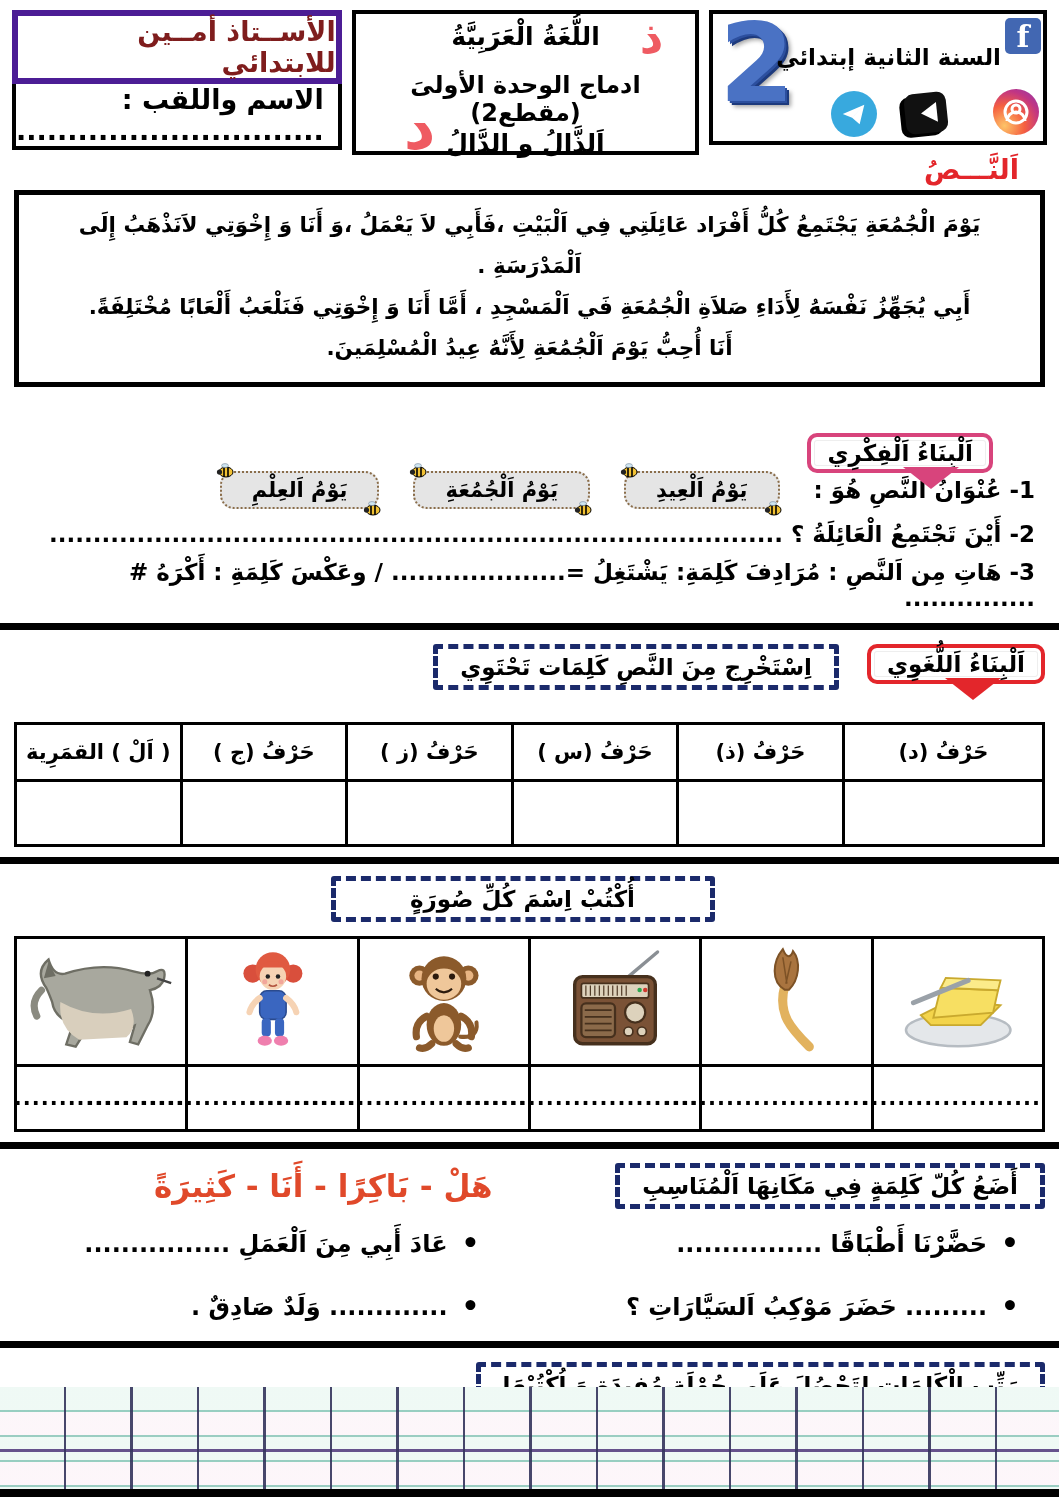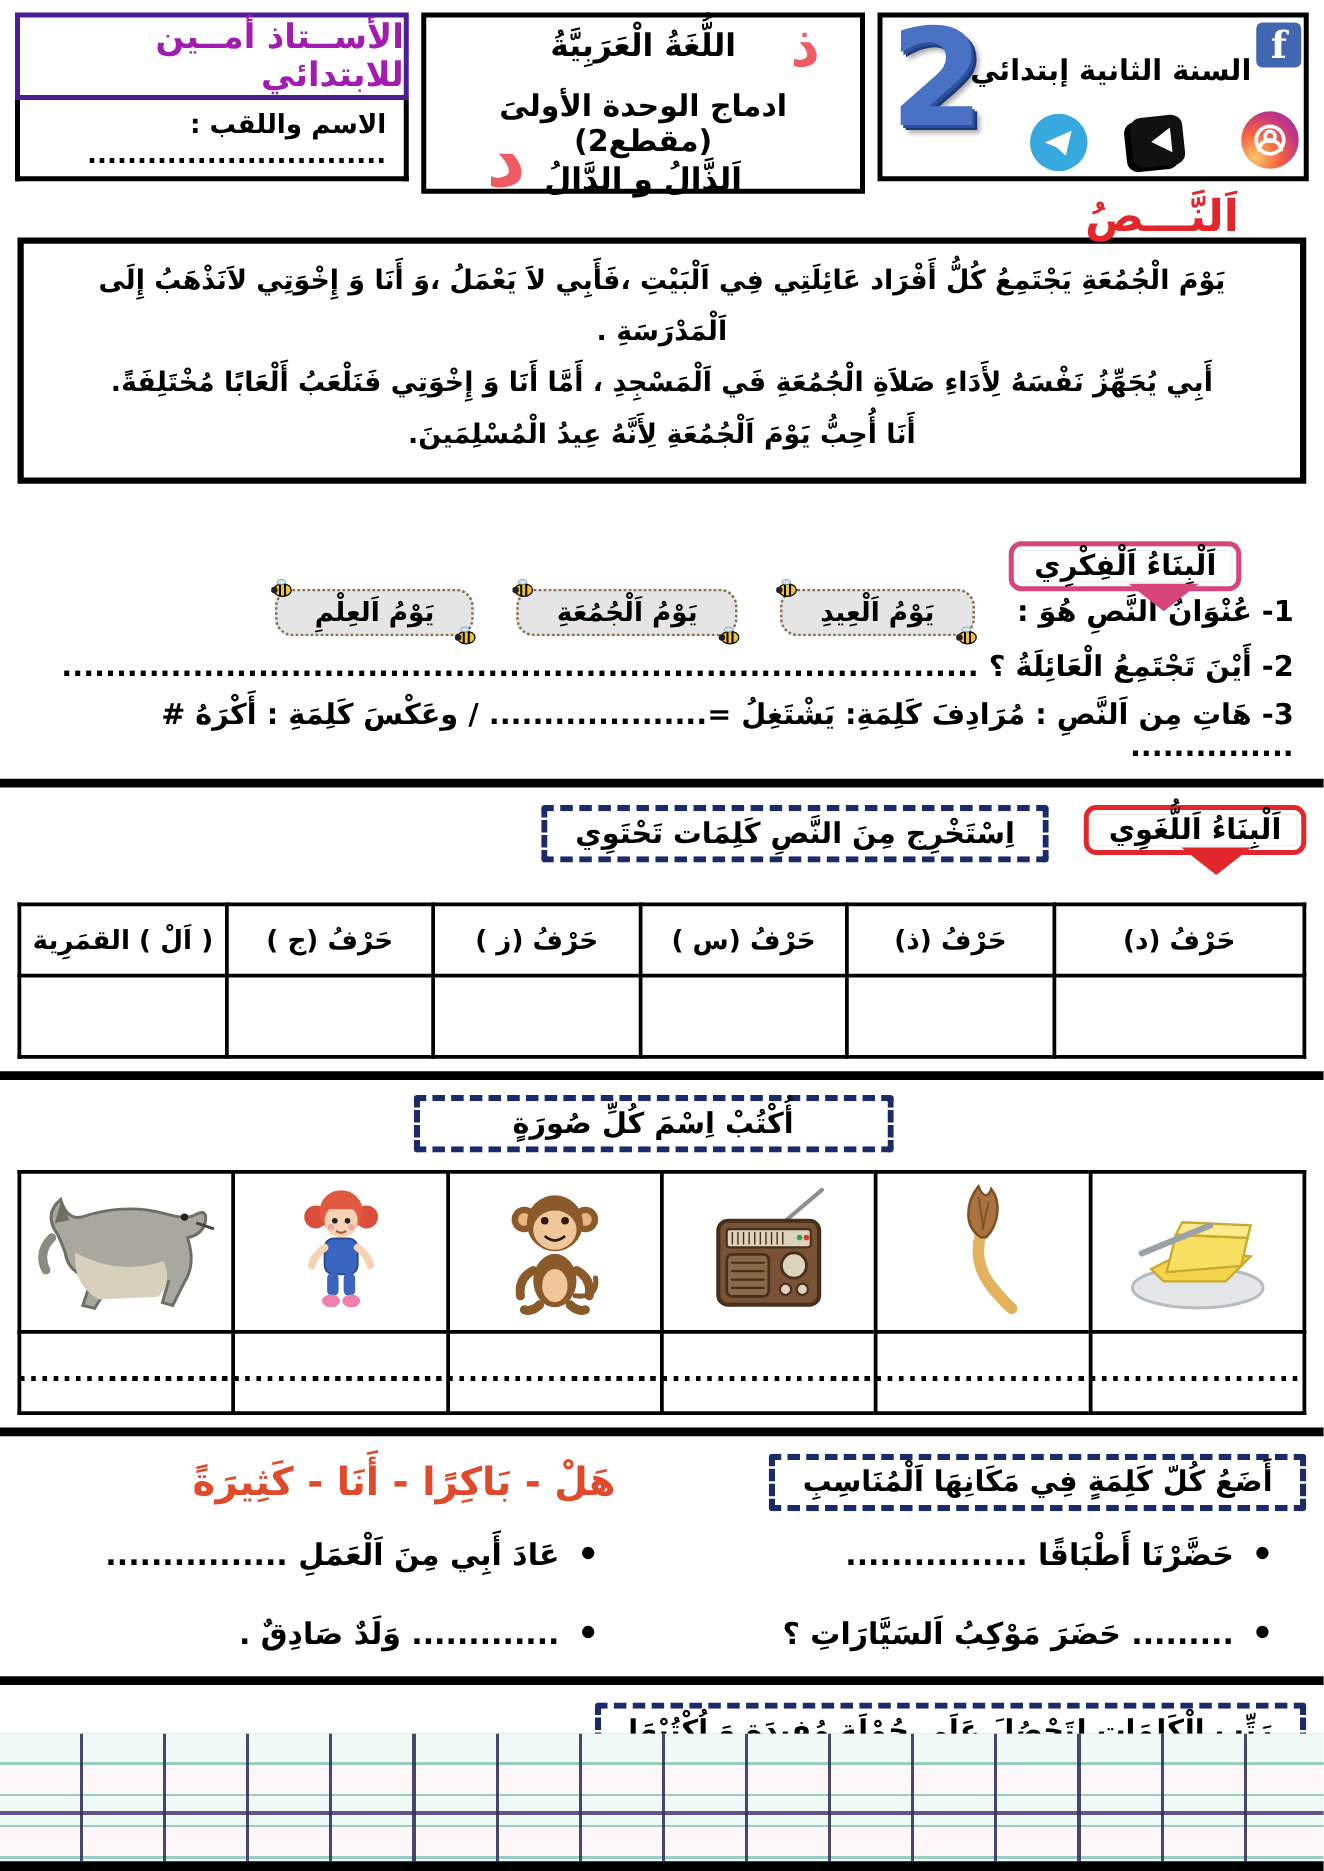--- a/index.html
+++ b/index.html
@@ -30,26 +30,26 @@
       border-top:10px solid transparent;border-bottom:10px solid transparent;transform:translateX(3px);}
   .tg{bottom:4px;left:118px;width:46px;height:46px;border-radius:50%;background:#38a9de;
       display:flex;align-items:center;justify-content:center;}
   .subject-box{width:355px;height:145px;text-align:center;padding-top:8px;}
   .subject-title{font-size:25px;}
   .subject-sub{font-size:24px;margin-top:20px;}
   .subject-lesson{font-size:25px;margin-top:2px;}
   .letter-thal{position:absolute;top:0px;right:32px;font-size:46px;color:#ef5b62;line-height:1;}
   .letter-dal{position:absolute;bottom:-8px;left:48px;font-size:62px;color:#ef5b62;line-height:1;}
   .teacher-box{flex:1;height:135px;display:flex;flex-direction:column;border:none;}
-  .teacher-top{border:4px solid #4c1d95;flex:1;display:flex;align-items:center;justify-content:center;
-      font-size:27px;color:#a21caf;background:#fff;}
+  .teacher-top{border:6px solid #4c1d95;flex:1;display:flex;align-items:center;justify-content:center;
+      font-size:27px;color:#7f1d1d;background:#fff;}
   .teacher-bottom{border:4px solid #000;border-top:none;flex:1;display:flex;align-items:center;
-      padding-right:14px;font-size:21px;}
-  
-  .nass-label{color:#e3262b;font-size:35px;text-align:right;padding:4px 68px 0 0;height:34px;}
+      padding-right:14px;font-size:27px;}
+  
+  .nass-label{color:#e3262b;font-size:27px;text-align:right;padding:4px 40px 0 0;height:34px;}
   .text-box{margin:2px 14px 0 14px;border:5px solid #000;padding:10px 16px 14px 16px;
       font-size:21.5px;line-height:1.9;text-align:center;}
   
   .badge{display:inline-block;border-radius:10px;padding:3px 16px;font-size:23px;background:#fff;position:relative;}
   .badge-pink{border:4px solid #d8447c;box-shadow:inset 0 0 0 3px #fff, inset 0 0 0 4px #eee;margin-top:36px;}
   .badge-red{border:4px solid #e3262b;box-shadow:inset 0 0 0 3px #fff, inset 0 0 0 4px #eee;}
   .tri-down{position:absolute;bottom:-20px;width:0;height:0;
       border-left:28px solid transparent;border-right:28px solid transparent;}
   .tri-pink{border-top:22px solid #d8447c;right:30px;}
   .tri-red{border-top:22px solid #e3262b;right:40px;}

